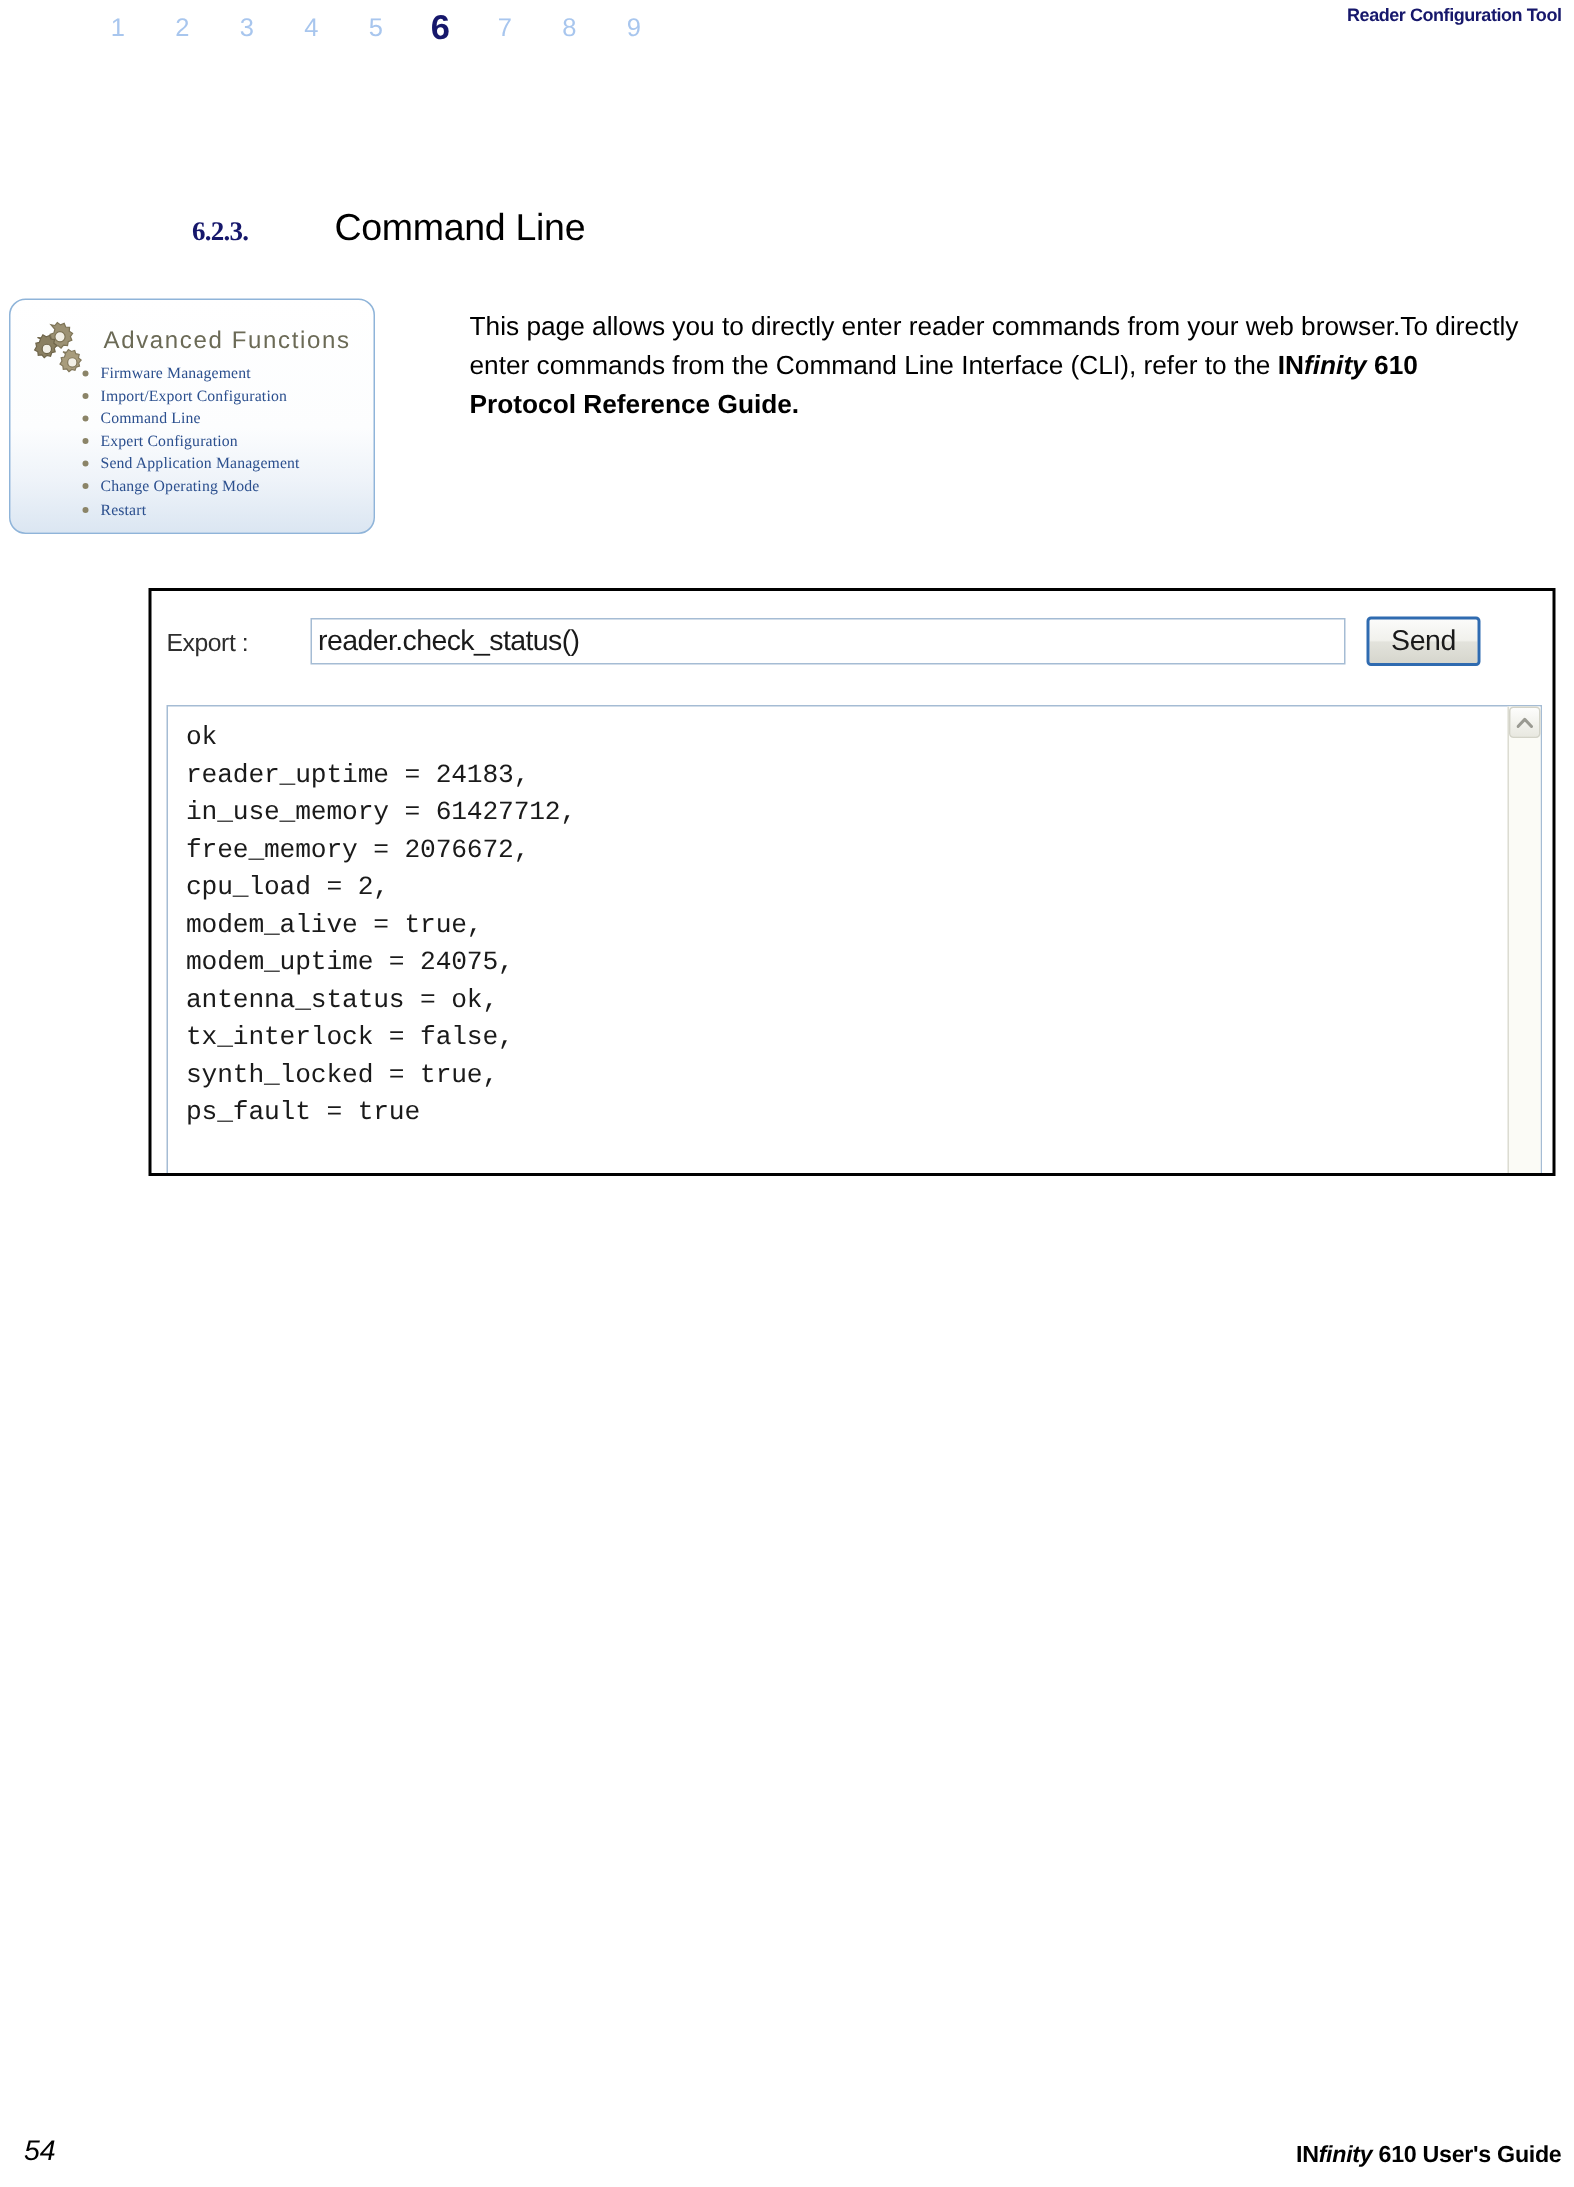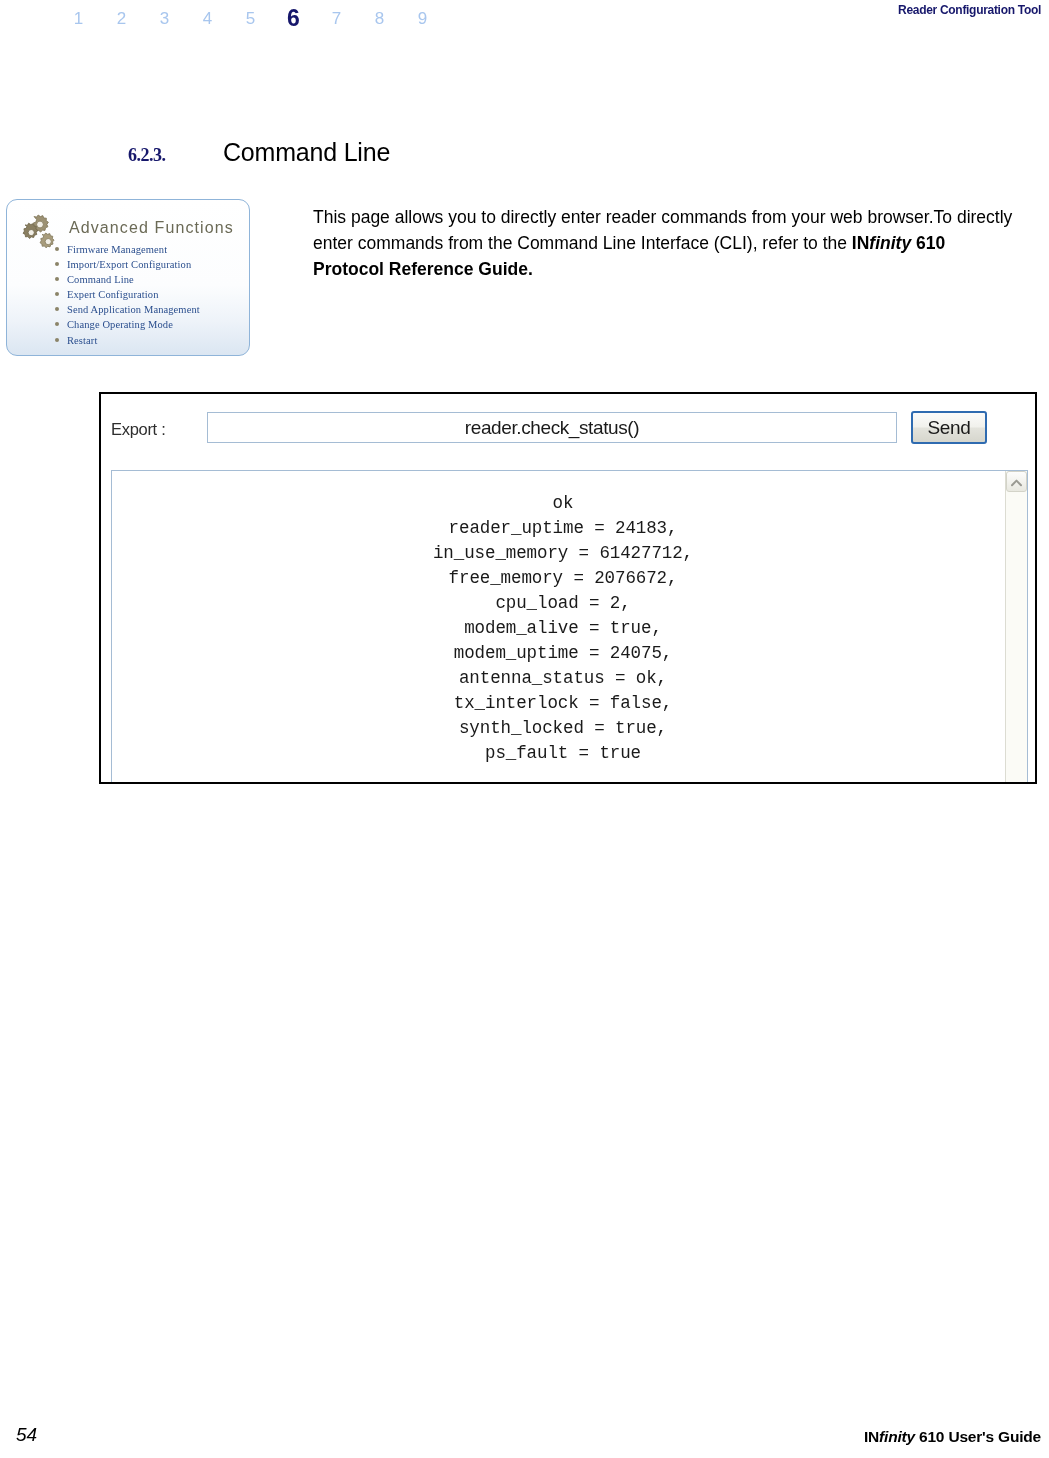--- a/index.html
+++ b/index.html
@@ -201,21 +201,20 @@
     border: 1px solid #a5bcd4;
     background: #ffffff;
     box-sizing: border-box;
     font-size: 19px;
     color: #1a1a1a;
     padding: 0 4px;
     line-height: 29px;
     font-family: "Liberation Sans", sans-serif;
     letter-spacing: -0.4px;
     outline: none;
-    text-align: center;
   }
   .send-button {
     position: absolute;
     left: 800px;
     top: -1px;
     width: 76px;
     height: 33px;
     border: 2px solid #2f6bb0;
     border-radius: 3px;
     background: linear-gradient(to bottom, #fbfbfa 0%, #f1f1ec 48%, #e3e3dc 52%, #d6d6cd 100%);
@@ -246,30 +245,29 @@
     top: 76px;
     width: 917px;
     height: 325px;
     border: 1px solid #a5bcd4;
     background: #ffffff;
     box-sizing: border-box;
     display: flex;
   }
   .resp-text {
     flex: 1;
-    margin: 14px;
+    margin: 3px;
     padding: 6px 0 0 9px;
     font-family: "Liberation Mono", monospace;
     font-size: 17.5px;
     line-height: 25px;
     color: #1a1a1a;
     white-space: pre;
     overflow: hidden;
     letter-spacing: -0.1px;
-    text-align: center;
   }
   .resp-scrollbar {
     width: 21px;
     background: #fbfbf6;
     border-left: 1px solid #dcdcd2;
     position: relative;
     flex: 0 0 21px;
   }
   .scroll-up-btn {
     position: absolute;

